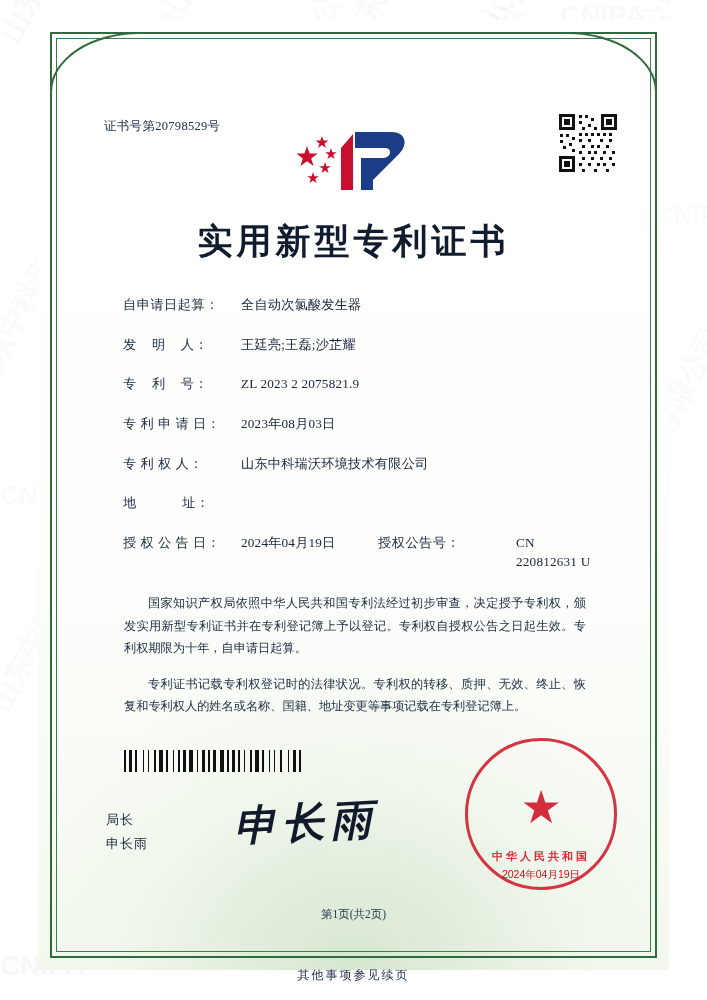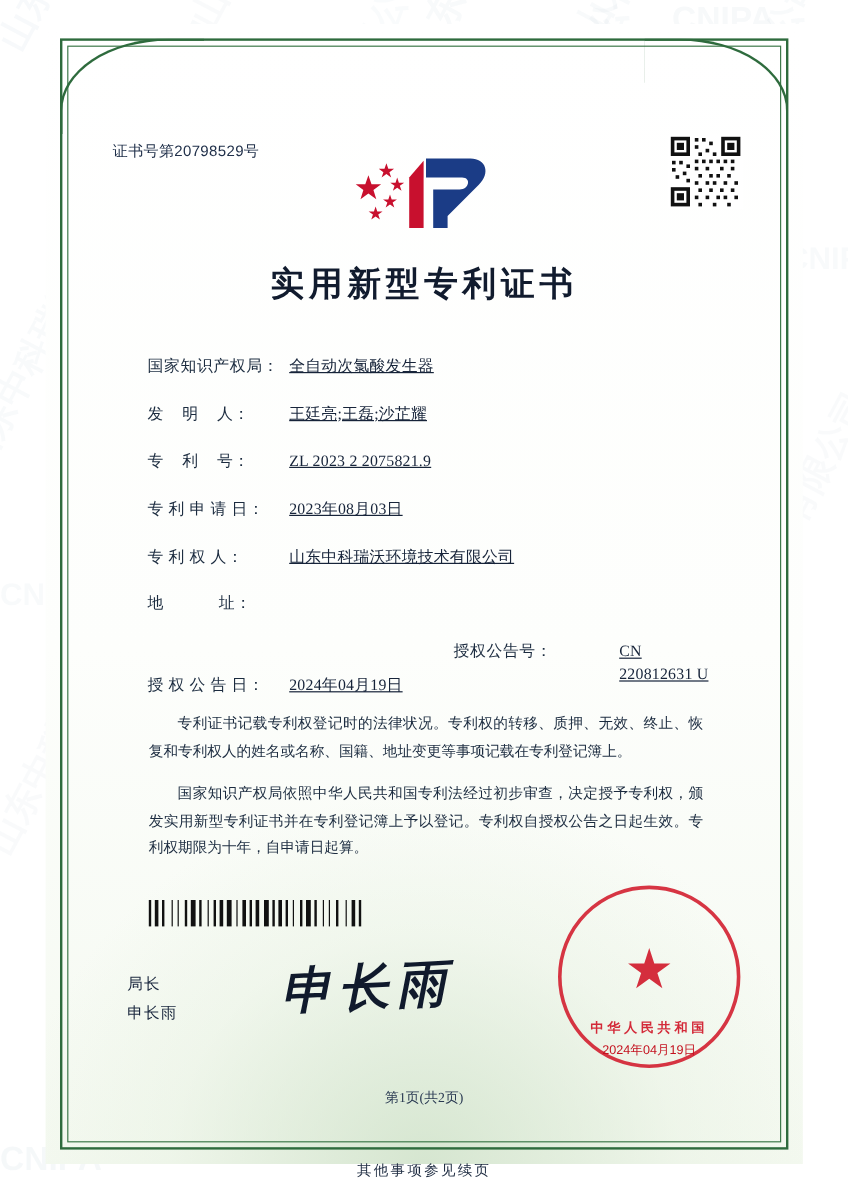--- a/index.html
+++ b/index.html
@@ -60,26 +60,26 @@
     width: 120px; height: 80px;
     border-top: 2px solid #2e6b3d;
     pointer-events: none;
   }
   .corner-tl { left: 12px; top: 12px; border-left: 2px solid #2e6b3d; border-top-left-radius: 90px 60px; }
   .corner-tr { right: 12px; top: 12px; border-right: 2px solid #2e6b3d; border-top-right-radius: 90px 60px; }
 
   
   .cert-no {
     position: absolute;
-    left: 56px;
+    left: 66px;
     top: 98px;
     font-size: 12.5px;
     color: #20304a;
     letter-spacing: 0.3px;
-    font-family: Liberation Sans, sans-serif;
+    font-family: Liberation Serif, serif;
   }
   .qr {
     position: absolute;
     right: 50px;
     top: 92px;
     width: 62px;
     height: 62px;
     background-color: #ffffff;
   }
 
@@ -96,21 +96,21 @@
     height: 66px;
     margin: 0 auto;
   }
 
   
   .title {
     position: absolute;
     left: 0; right: 0;
     top: 198px;
     text-align: center;
-    font-size: 28px;
+    font-size: 35px;
     font-weight: 700;
     letter-spacing: 4px;
     color: #111b2e;
     font-family: "Liberation Serif", serif;
   }
 
   
   .fields {
     position: absolute;
     left: 85px;
@@ -127,34 +127,33 @@
   }
   .field-label {
     flex: 0 0 118px;
     letter-spacing: 0.5px;
     white-space: pre;
   }
   .field-value {
     flex: 1 1 auto;
     letter-spacing: 0.2px;
     color: #17243a;
-    text-decoration: underline;
   }
   .field-value .cont {
     display: block;
     margin-top: 3px;
     margin-left: 12px;
   }
   .field-row-two {
     display: flex;
     margin-bottom: 20.5px;
     font-size: 13.2px;
     line-height: 1.45;
   }
-  .f2-left { flex: 0 0 255px; display: flex; margin-top: 28px; }
+  .f2-left { flex: 0 0 255px; display: flex; }
   .f2-left .field-label { flex: 0 0 118px; }
   .f2-right { flex: 1 1 auto; display: flex; gap: 40px; }
   .f2-right .field-label { flex: 0 0 98px; white-space: pre; }
 
   
   .paras {
     position: absolute;
     left: 86px;
     top: 572px;
     width: 462px;
@@ -377,21 +376,21 @@
           <polygon points="18,44 19.4,48.2 23.8,48.2 20.2,50.8 21.6,55 18,52.4 14.4,55 15.8,50.8 12.2,48.2 16.6,48.2"></polygon>
         </g>
       </svg>
     </div>
   </div>
 
   <div class="title">实用新型专利证书</div>
 
   <div class="fields">
     <div class="field">
-      <div class="field-label">国家知识产权局：</div>
+      <div class="field-label">自申请日起算：</div>
       <div class="field-value">全自动次氯酸发生器</div>
     </div>
     <div class="field">
       <div class="field-label">发    明    人：</div>
       <div class="field-value">王廷亮;王磊;沙芷耀</div>
     </div>
     <div class="field">
       <div class="field-label">专    利    号：</div>
       <div class="field-value">ZL 2023 2 2075821.9</div>
     </div>
@@ -413,22 +412,22 @@
         <div class="field-value">2024年04月19日</div>
       </div>
       <div class="f2-right">
         <div class="field-label">授权公告号：</div>
         <div class="field-value">CN 220812631 U</div>
       </div>
     </div>
   </div>
 
   <div class="paras">
+    <p>国家知识产权局依照中华人民共和国专利法经过初步审查，决定授予专利权，颁发实用新型专利证书并在专利登记簿上予以登记。专利权自授权公告之日起生效。专利权期限为十年，自申请日起算。</p>
     <p>专利证书记载专利权登记时的法律状况。专利权的转移、质押、无效、终止、恢复和专利权人的姓名或名称、国籍、地址变更等事项记载在专利登记簿上。</p>
-    <p>国家知识产权局依照中华人民共和国专利法经过初步审查，决定授予专利权，颁发实用新型专利证书并在专利登记簿上予以登记。专利权自授权公告之日起生效。专利权期限为十年，自申请日起算。</p>
   </div>
 
   <div class="barcode">
       <i style="left: 0px; width: 2px;"></i>
       <i style="left: 5px; width: 3px;"></i>
       <i style="left: 11px; width: 2px;"></i>
       <i style="left: 19px; width: 1px;"></i>
       <i style="left: 24px; width: 1px;"></i>
       <i style="left: 30px; width: 2px;"></i>
       <i style="left: 35px; width: 4px;"></i>

